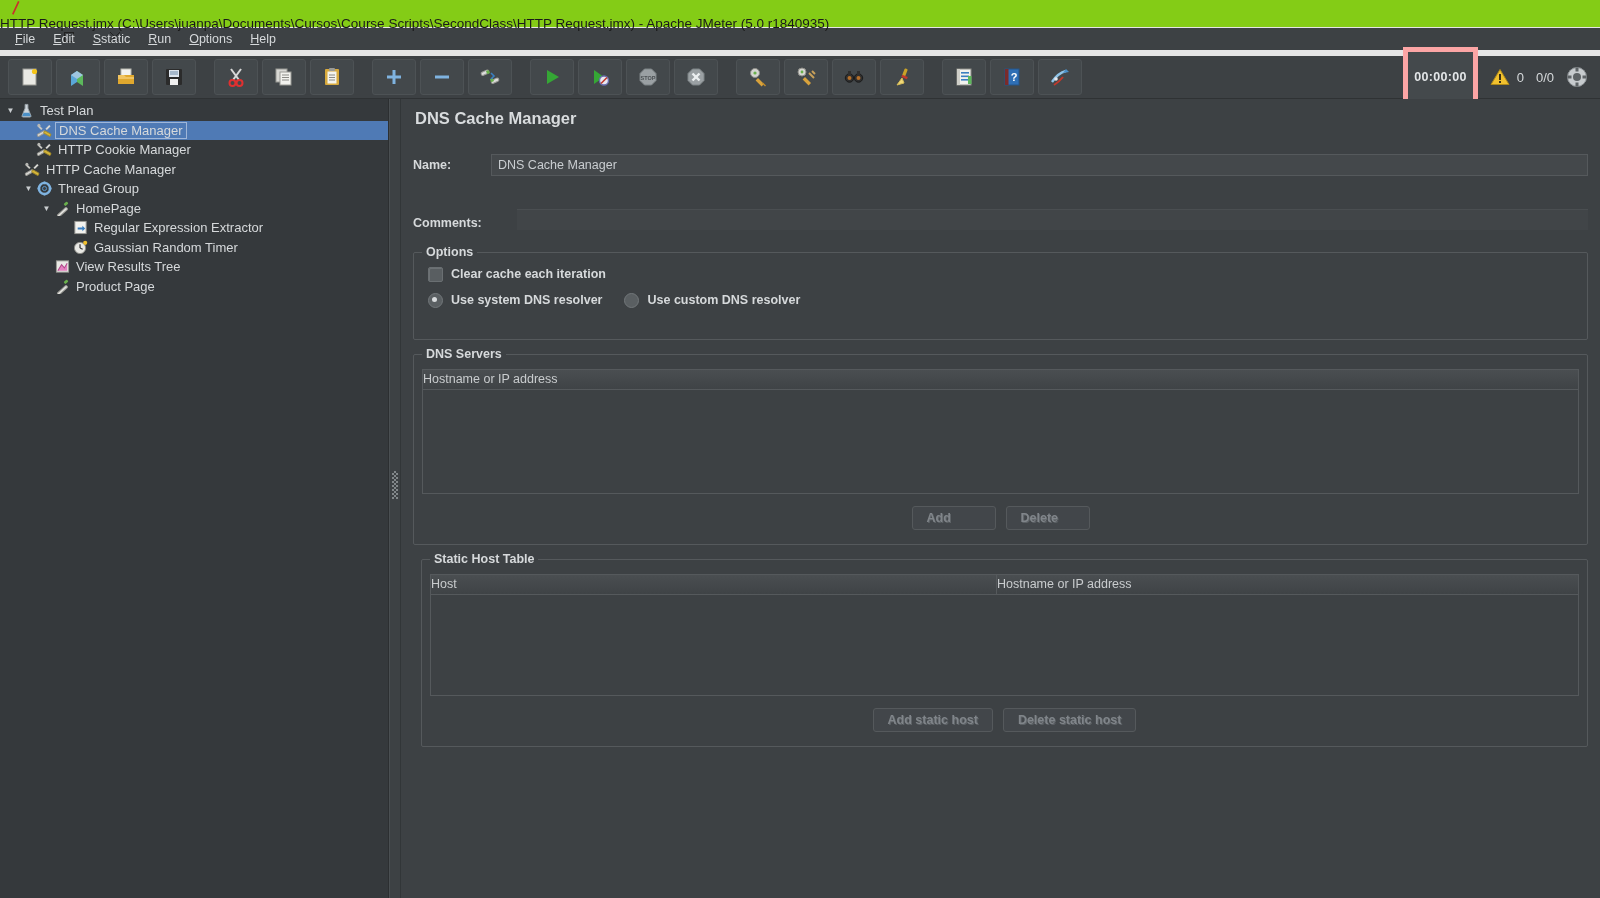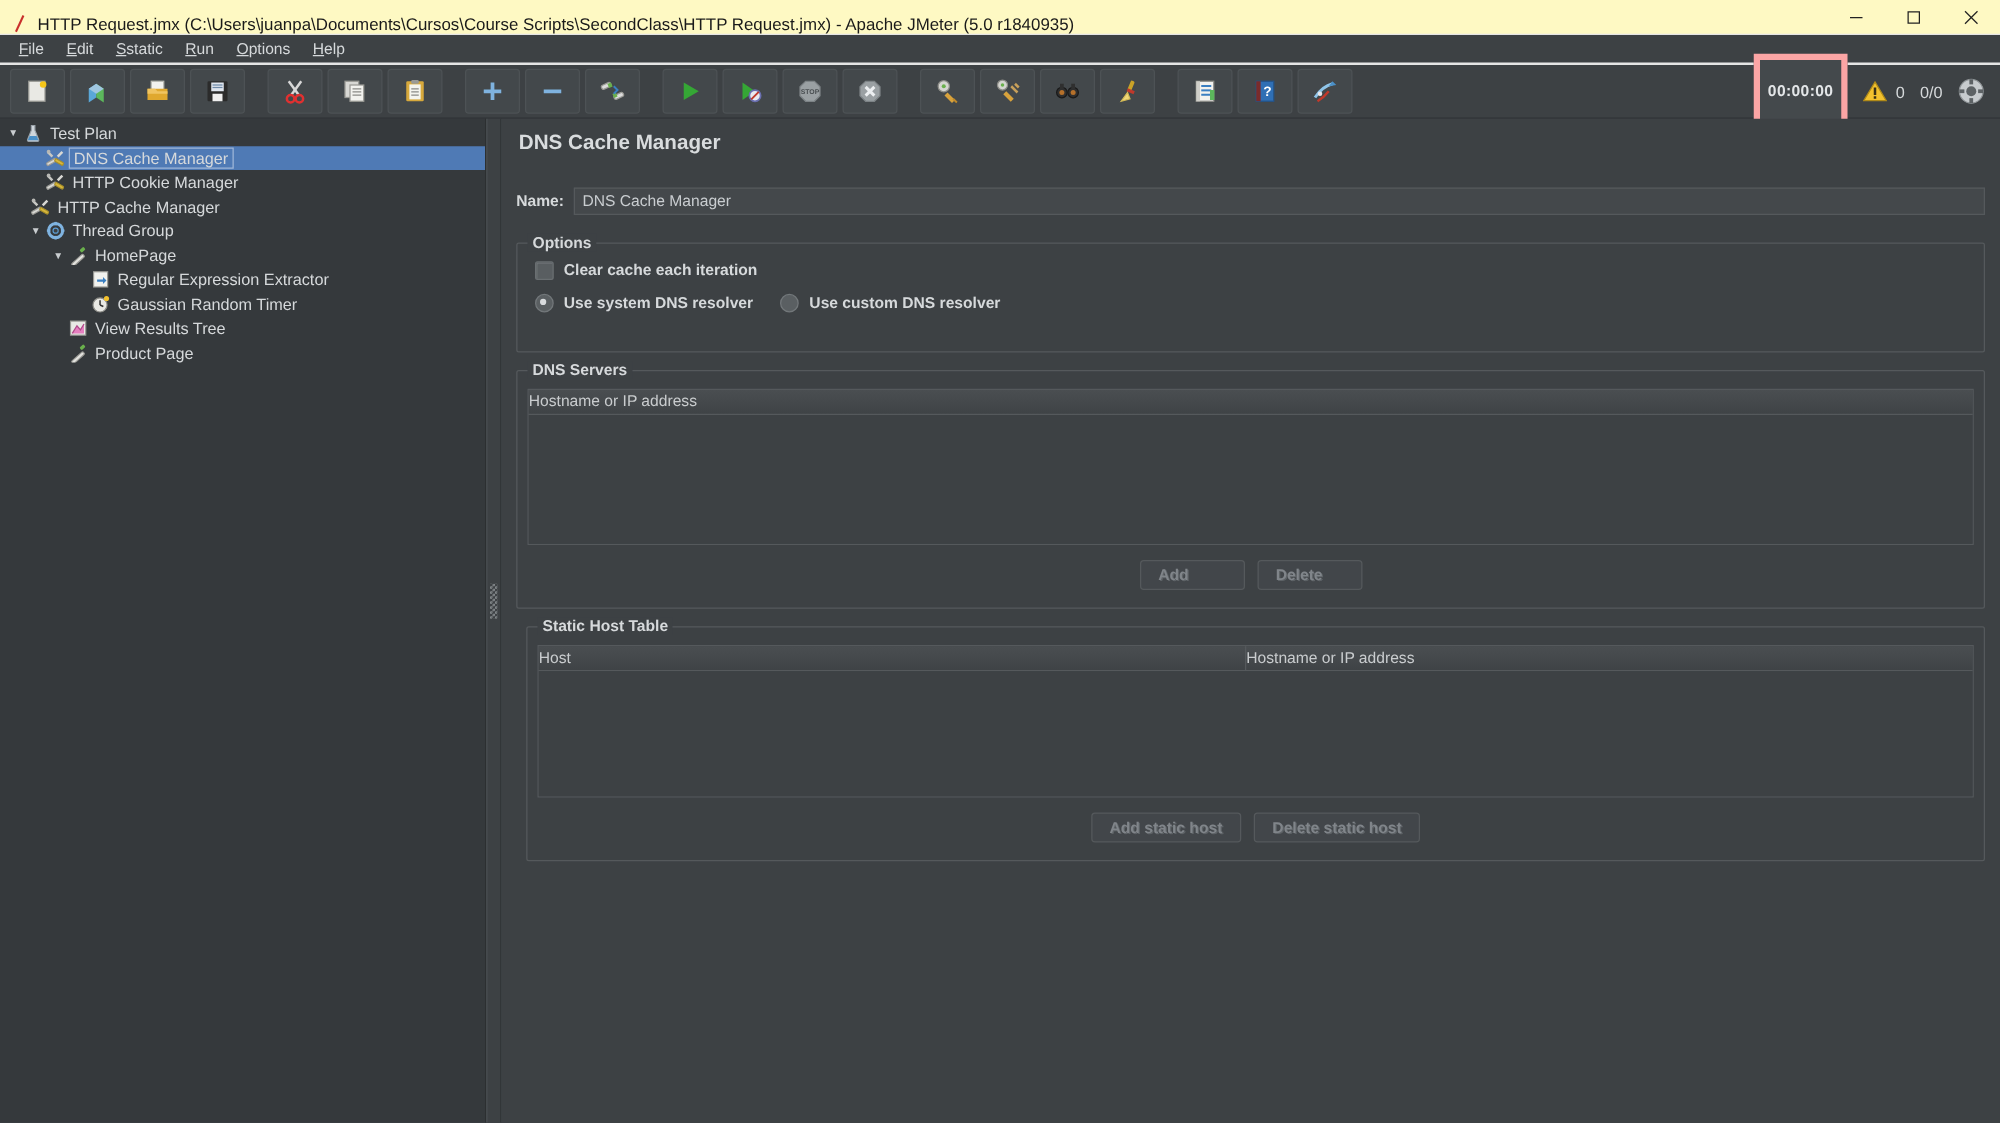--- a/index.html
+++ b/index.html
@@ -7,31 +7,32 @@
     width:1600px;height:898px;
     background:#3d4144;
     font-family:"Liberation Sans", sans-serif;
     font-size:13px;
     color:#d6d9db;
     overflow:hidden;
     -webkit-font-smoothing:antialiased;
   }
   
   .titlebar{
-    height:27px;background:#fef9c3;display:flex;align-items:flex-end;
+    height:27px;background:#84cc16;display:flex;align-items:flex-start;
     border-bottom:1px solid #e5e5e5;
+    flex-direction:column;
   }
   .tb-icon{width:30px;display:flex;align-items:center;justify-content:center;}
   .tb-title{color:#1a1a1a;font-size:13.5px;white-space:nowrap;flex:1;}
   .tb-buttons{display:flex;height:27px;}
   .tb-btn{width:46px;display:flex;align-items:center;justify-content:center;color:#222;}
   
   .menubar{
     height:22px;background:#3d4144;display:flex;align-items:center;
-    padding-left:6px;border-bottom:2px solid #e5e5e5;
+    padding-left:6px;border-bottom:6px solid #e5e5e5;
   }
   .menu-item{
     padding:2px 9px;font-size:12.5px;color:#d6d9db;cursor:default;
   }
   .menu-item u{text-decoration:underline;}
   
   .toolbar{
     height:42px;background:#3d4144;display:flex;align-items:center;
     padding-left:8px;border-bottom:1px solid #2f3234;position:relative;
   }
@@ -82,21 +83,21 @@
   .tic{width:18px;display:flex;align-items:center;justify-content:center;margin-right:3px;}
   .tlabel{padding:0 2px;}
   .trow.selected .tlabel{
     border:1px solid #9fb6d8;background:#4f7ab5;padding:0 3px;margin-left:-1px;
   }
   
   .panel-title{
     font-size:16.5px;font-weight:bold;color:#d9dcde;
     padding:10px 0 10px 14px;
   }
-  .fieldrow{display:flex;align-items:center;padding:16px 12px;margin-bottom:1px;}
+  .fieldrow{display:flex;align-items:center;padding:16px 12px;margin-bottom:1px;gap:32px;}
   .flabel{font-size:12.5px;font-weight:bold;color:#d6d9db;width:46px;}
   .ftext{
     flex:1;height:20px;background:#44484b;border:1px solid #55595c;
     color:#c9cdd0;font-size:12.5px;display:flex;align-items:center;padding-left:6px;
   }
   .ftext.flat{border:none;border-top:1px solid #4a4e51;background:#414548;}
   
   .group{
     margin:6px 12px 0 12px;border:1px solid #55595c;border-radius:2px;
     position:relative;padding:14px 8px 10px 8px;
@@ -510,20 +511,24 @@
 
   <div class="rightpanel">
 
     <div class="panel-title">DNS Cache Manager</div>
 
     <div class="fieldrow">
       <span class="flabel">Name:</span>
       <div class="ftext">DNS Cache Manager</div>
     </div>
 
+    <div class="fieldrow" style="align-items:flex-end;">
+      <span class="flabel" style="width:72px;">Comments:</span>
+      <div class="ftext flat"></div>
+    </div>
 
     <div class="group" style="height:62px;">
       <span class="gtitle">Options</span>
       <div class="optrow">
         <span class="chk"></span>
         <span class="optlabel">Clear cache each iteration</span>
       </div>
       <div class="optrow">
         <span class="radio on"></span>
         <span class="optlabel">Use system DNS resolver</span>

